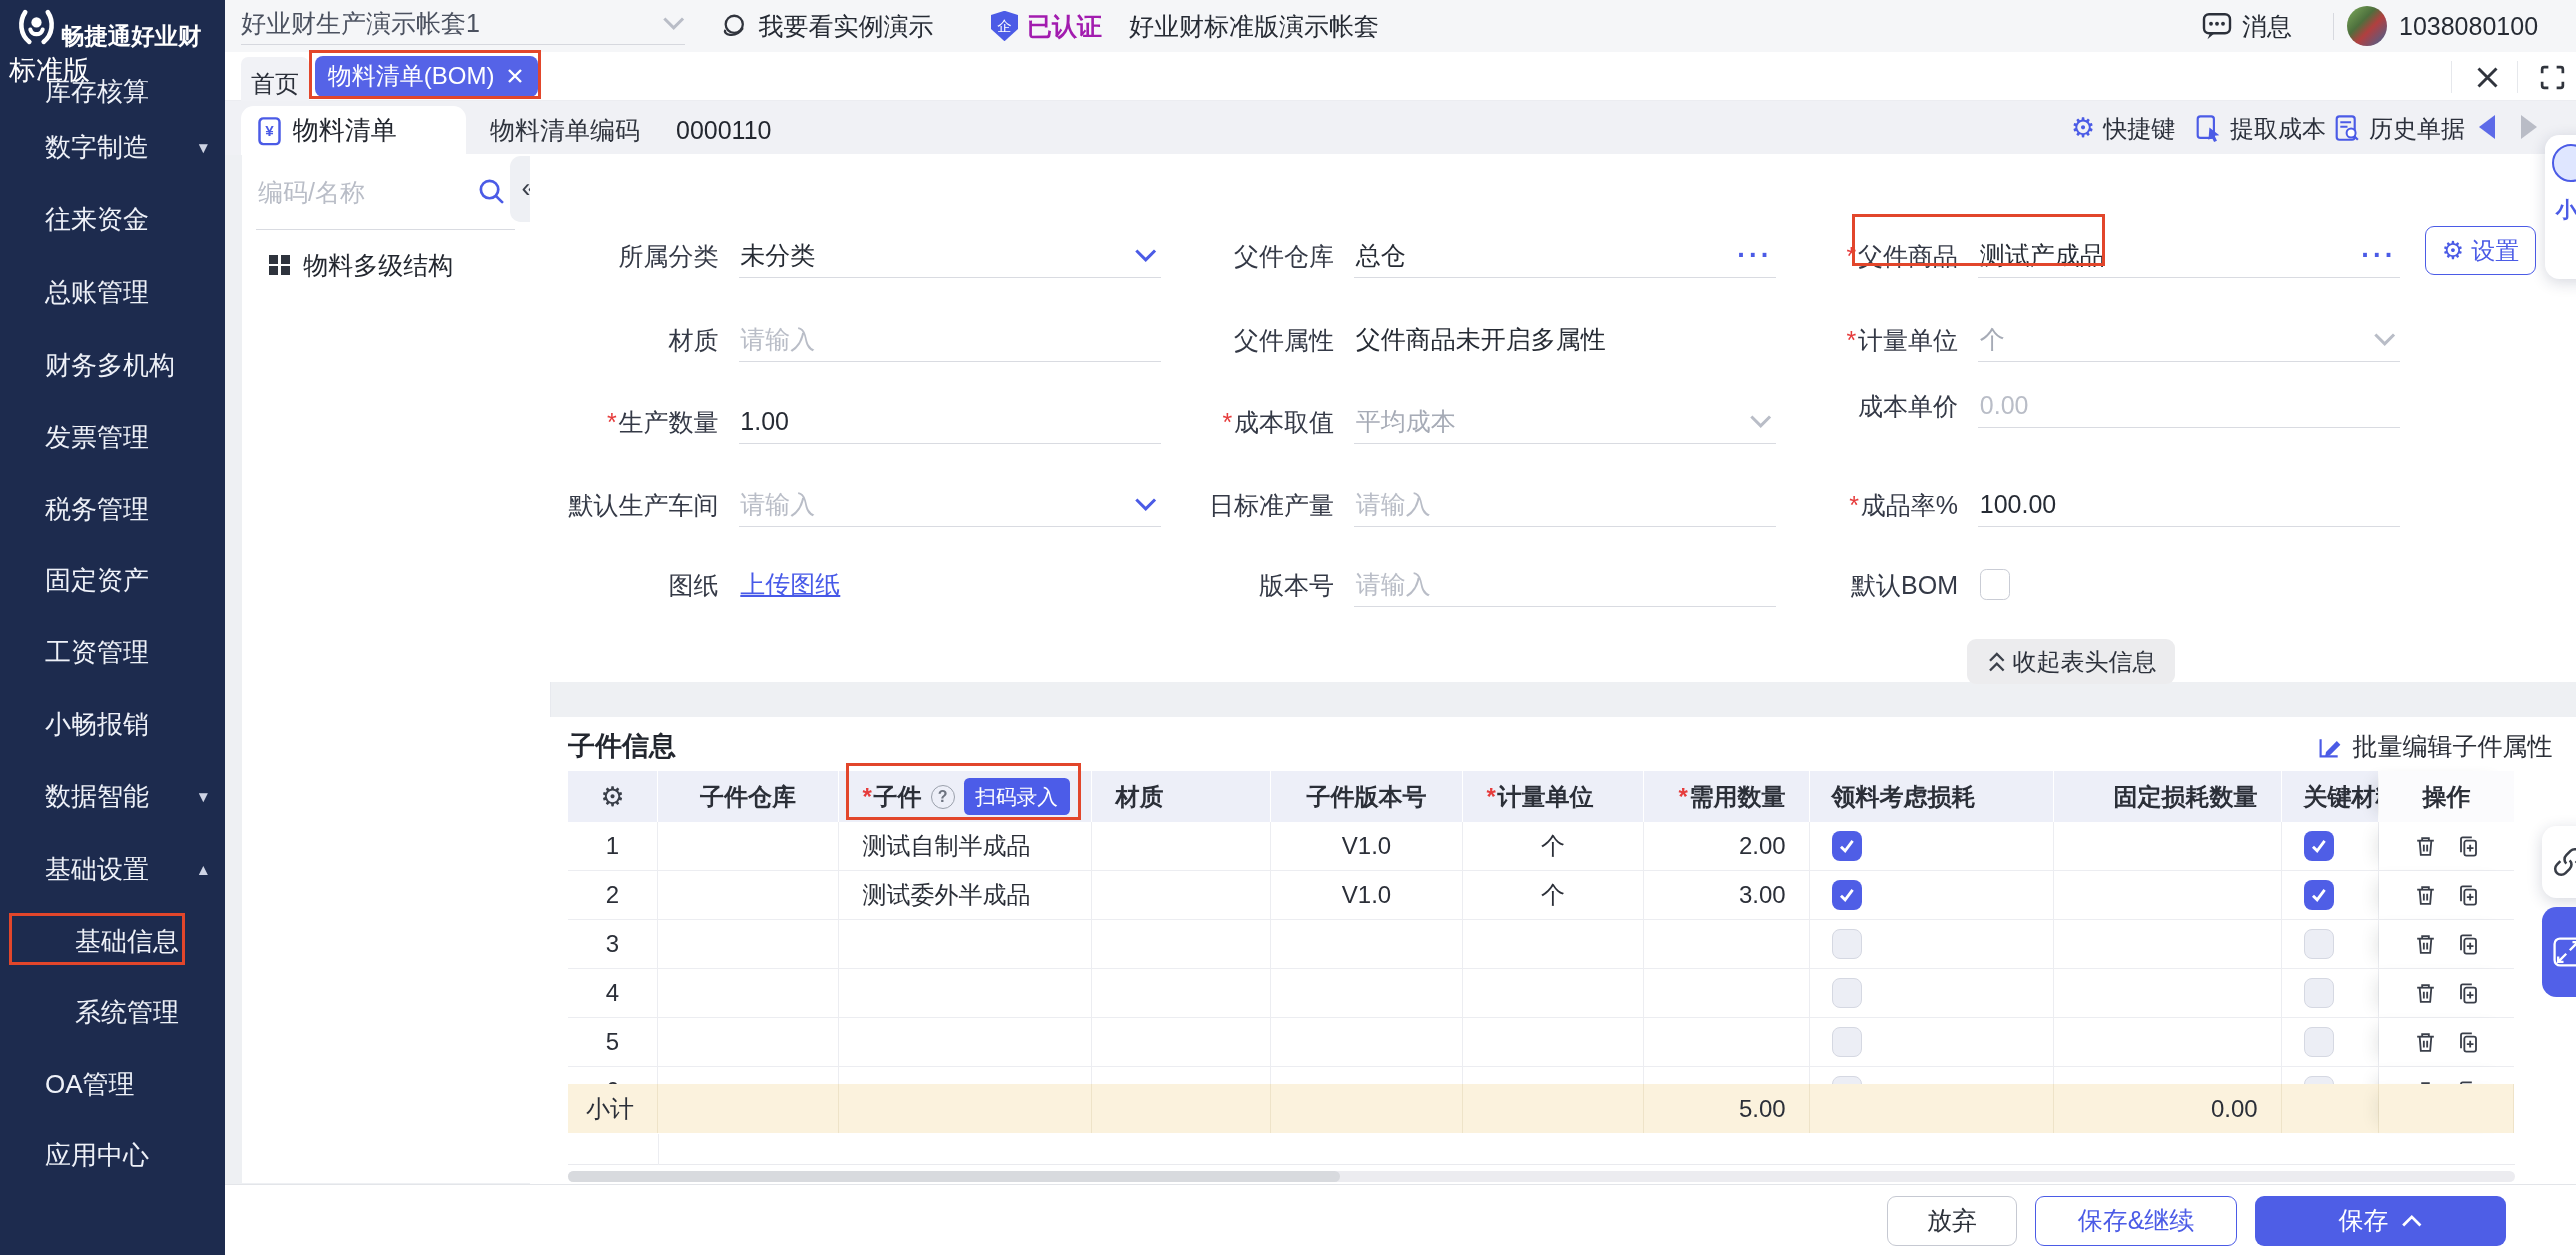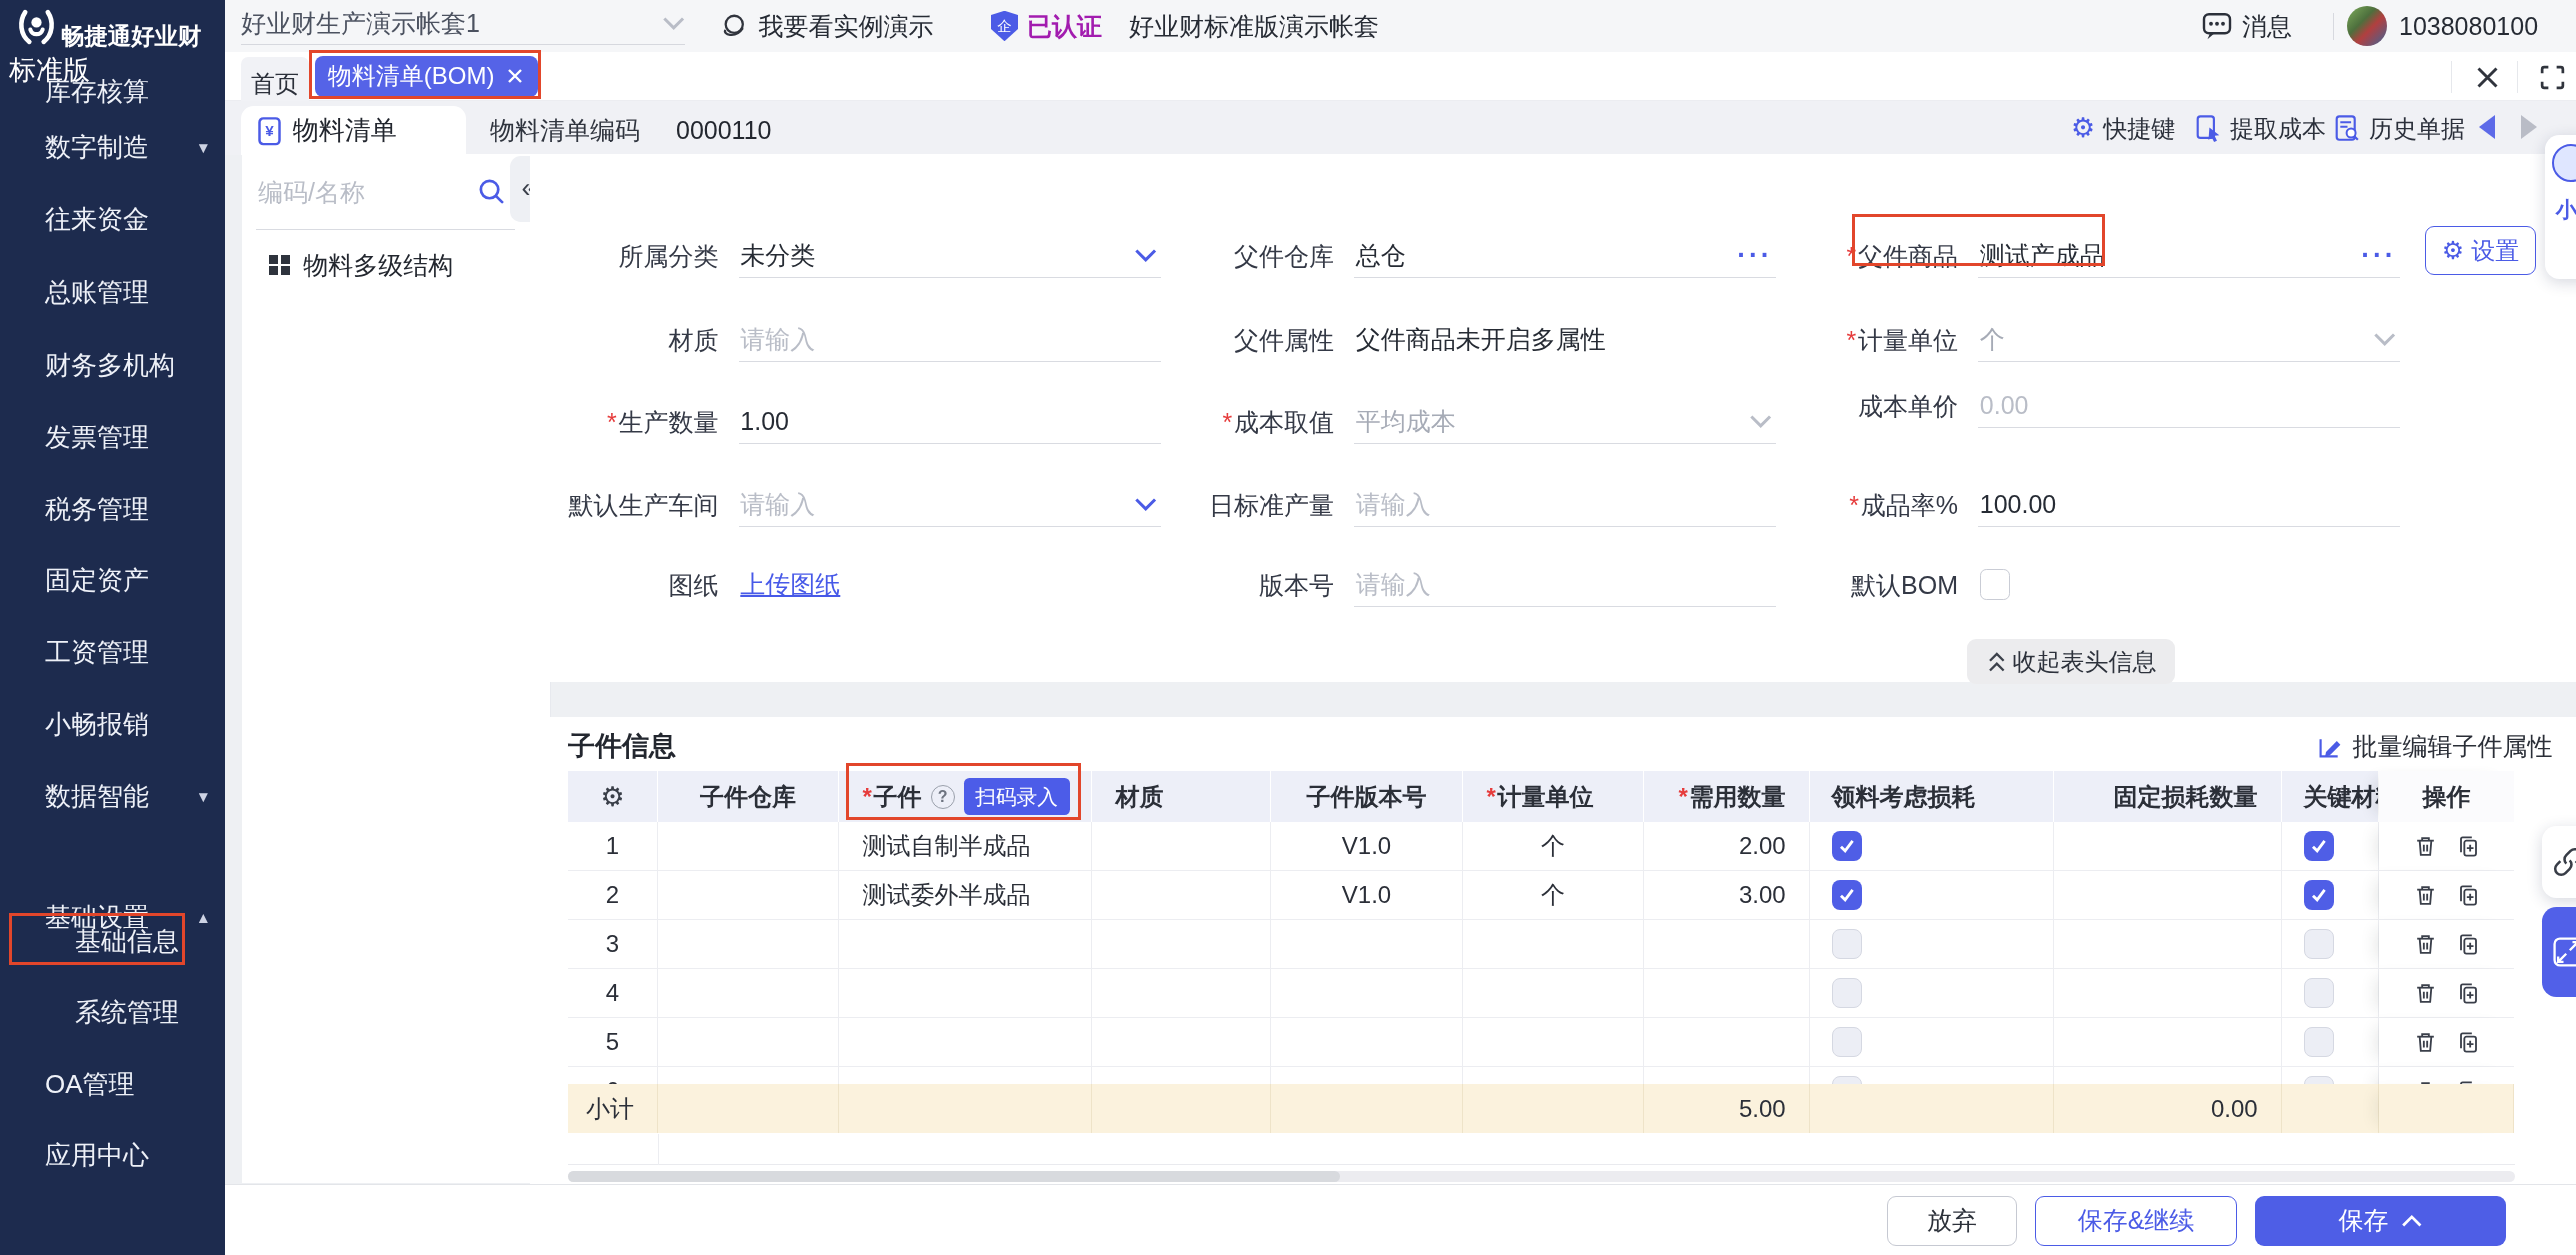--- a/index.html
+++ b/index.html
@@ -150,21 +150,21 @@
         <div class="side-item" style="top: 629px;">
           <span>工资管理</span>
         </div>
         <div class="side-item" style="top: 701px;">
           <span>小畅报销</span>
         </div>
         <div class="side-item" style="top: 773px;">
           <span>数据智能</span>
           <span class="arrow">▼</span>
         </div>
-        <div class="side-item" style="top: 846px; margin-top: 48px;">
+        <div class="side-item" style="top: 846px;">
           <span>基础设置</span>
           <span class="arrow">▲</span>
         </div>
         <div class="side-item sub" style="top: 918px;">
           <span>基础信息</span>
         </div>
         <div class="side-item sub" style="top: 989px;">
           <span>系统管理</span>
         </div>
         <div class="side-item" style="top: 1061px;">

